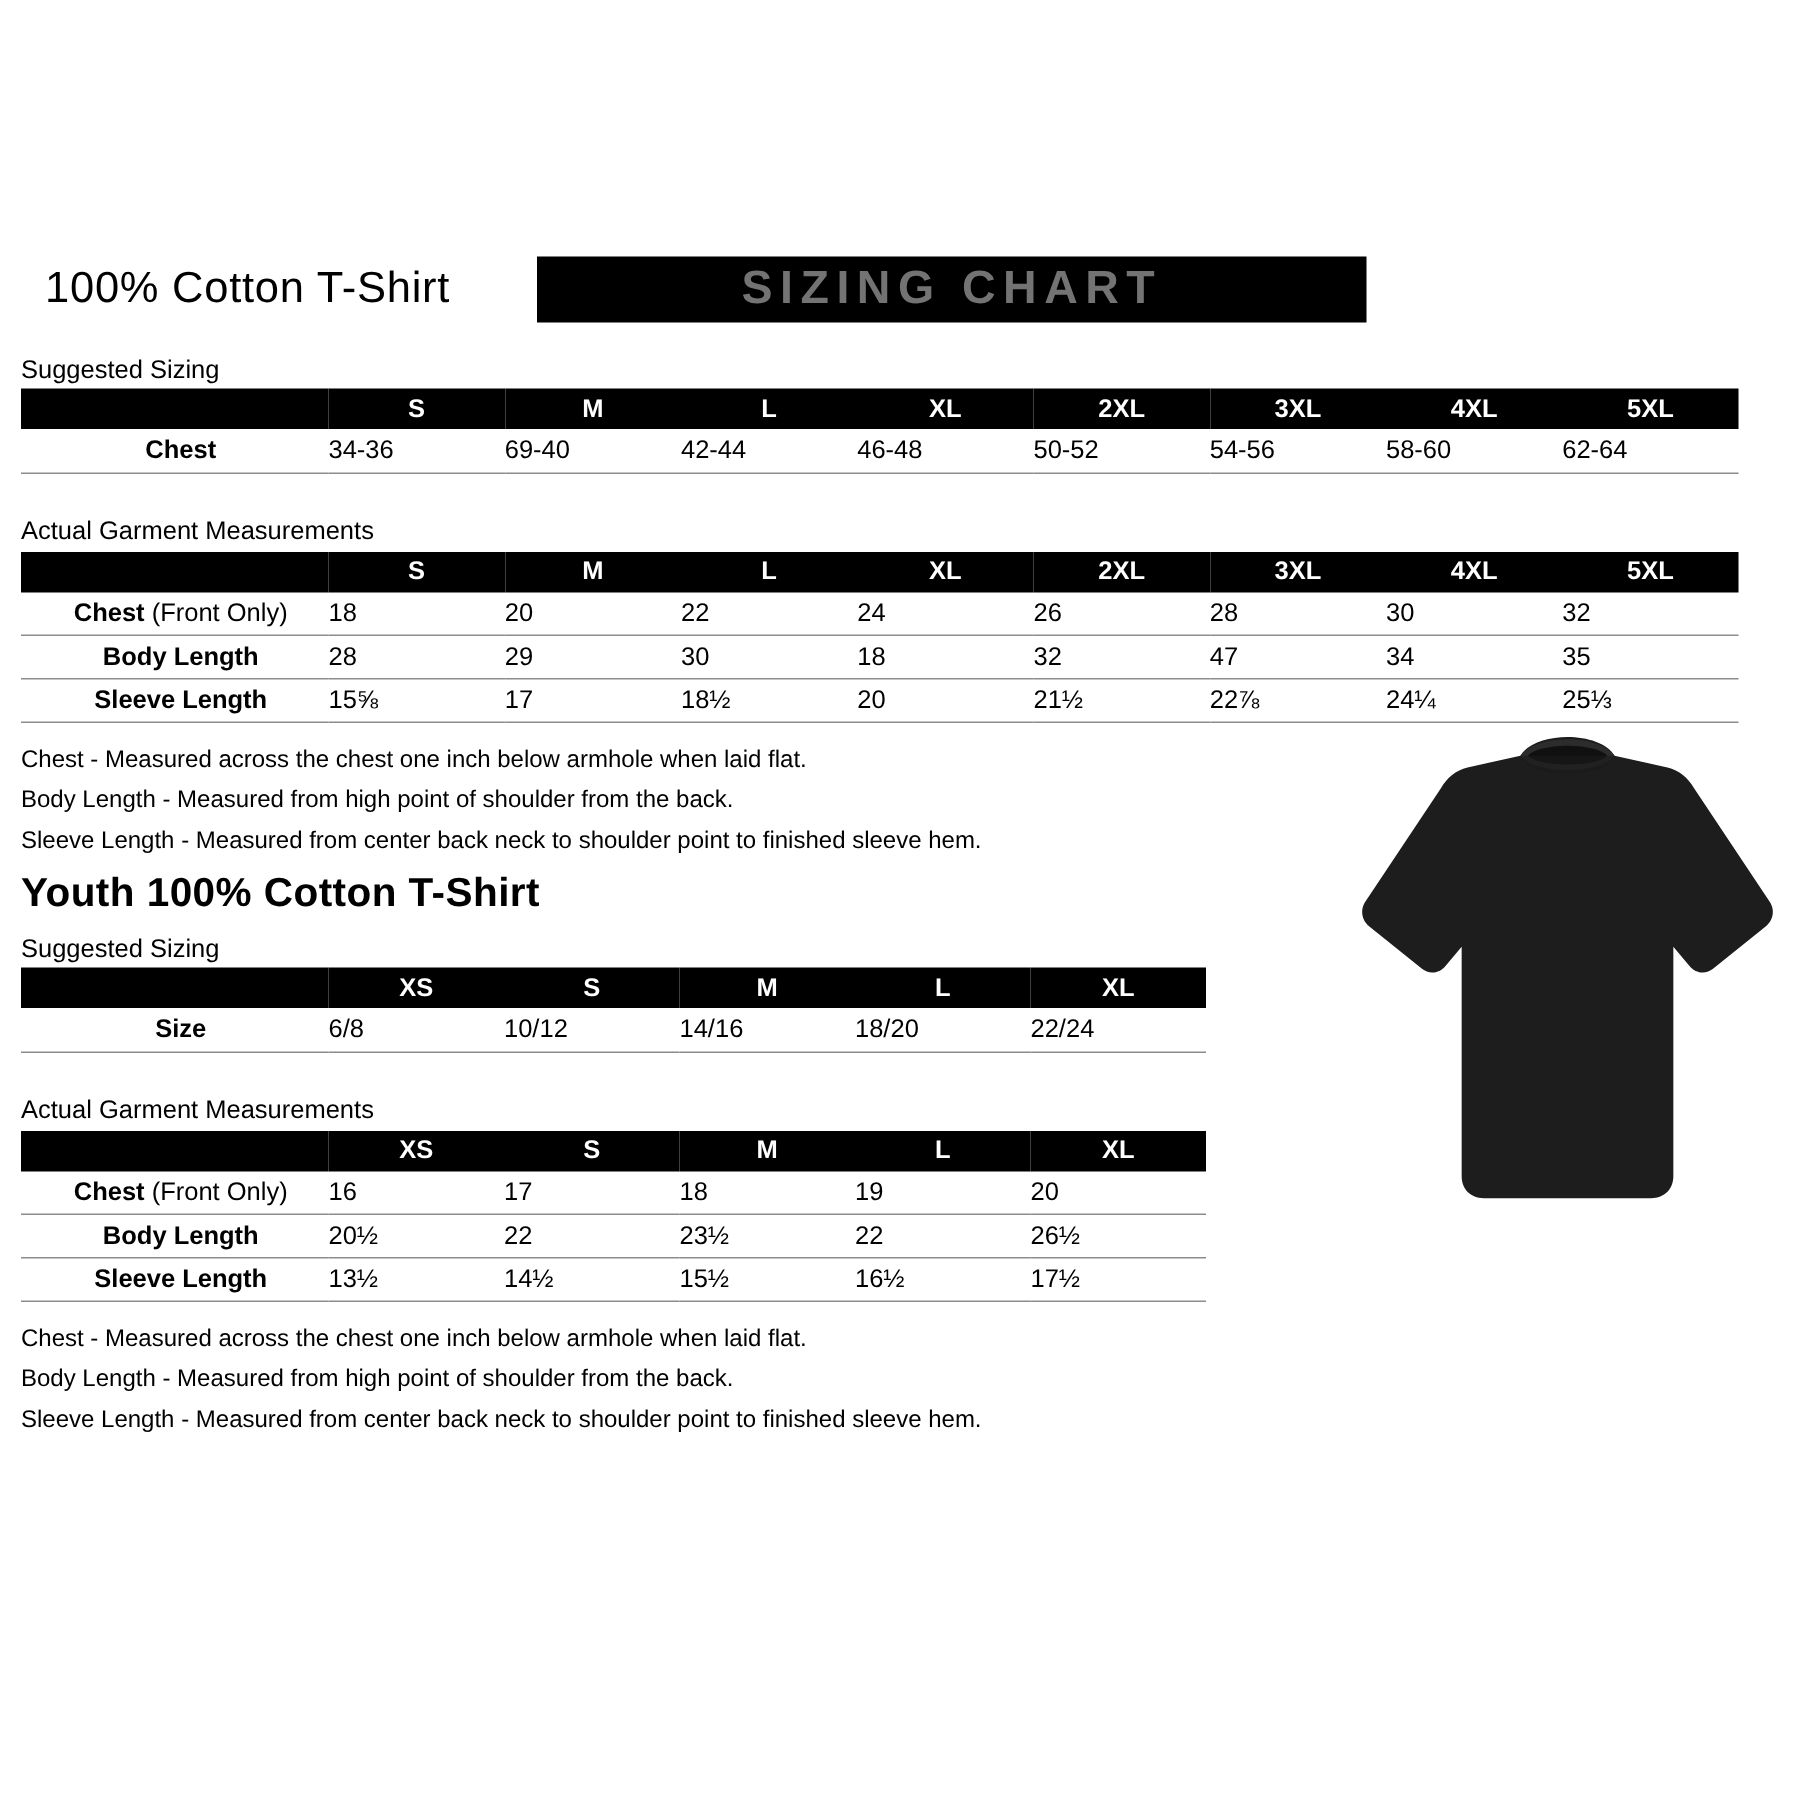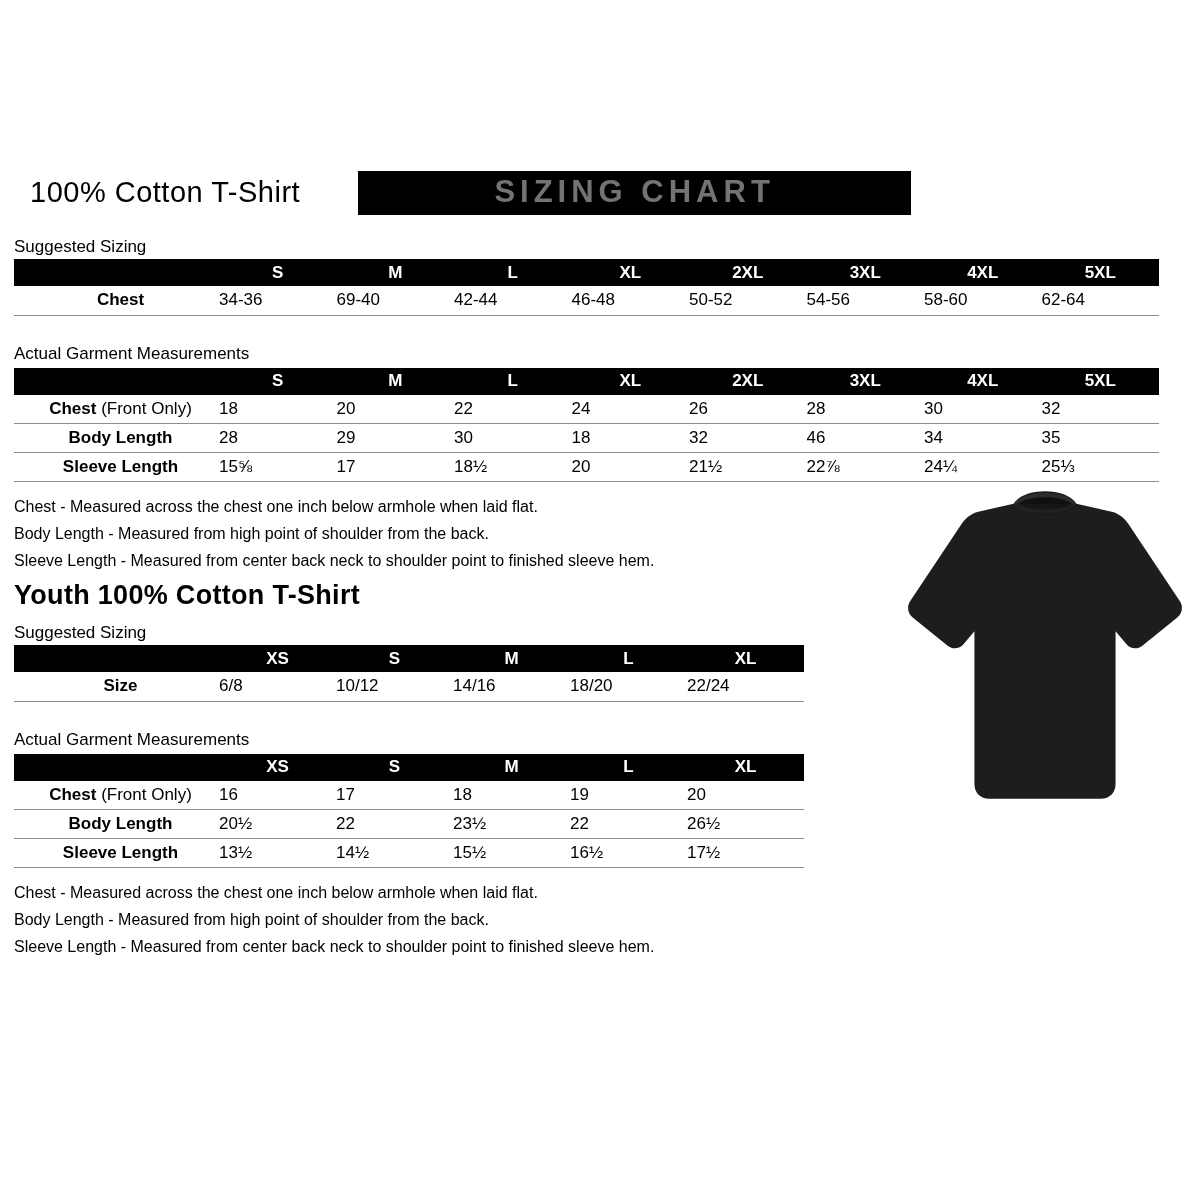--- a/index.html
+++ b/index.html
@@ -101,21 +101,21 @@
               <td>30</td>
               <td>32</td>
             </tr>
             <tr>
               <td class="row-label"><b>Body Length</b></td>
               <td>28</td>
               <td>29</td>
               <td>30</td>
               <td>18</td>
               <td>32</td>
-              <td>46</td>
+              <td>47</td>
               <td>34</td>
               <td>35</td>
             </tr>
             <tr>
               <td class="row-label"><b>Sleeve Length</b></td>
               <td>15⅝</td>
               <td>17</td>
               <td>18½</td>
               <td>20</td>
               <td>21½</td>

